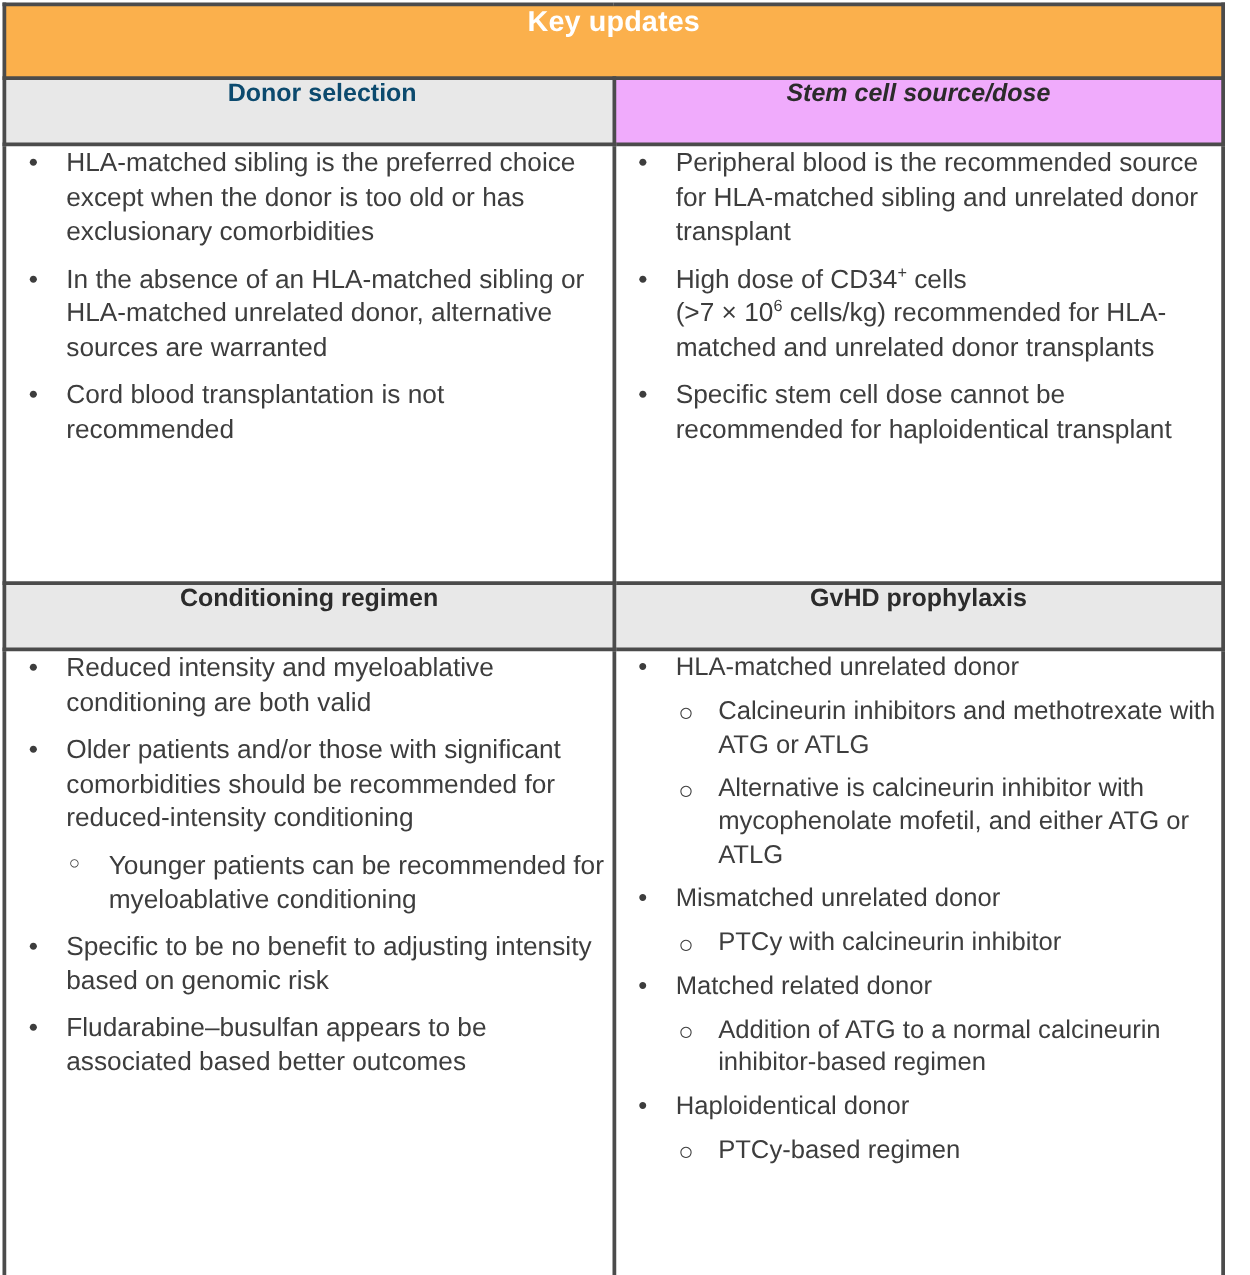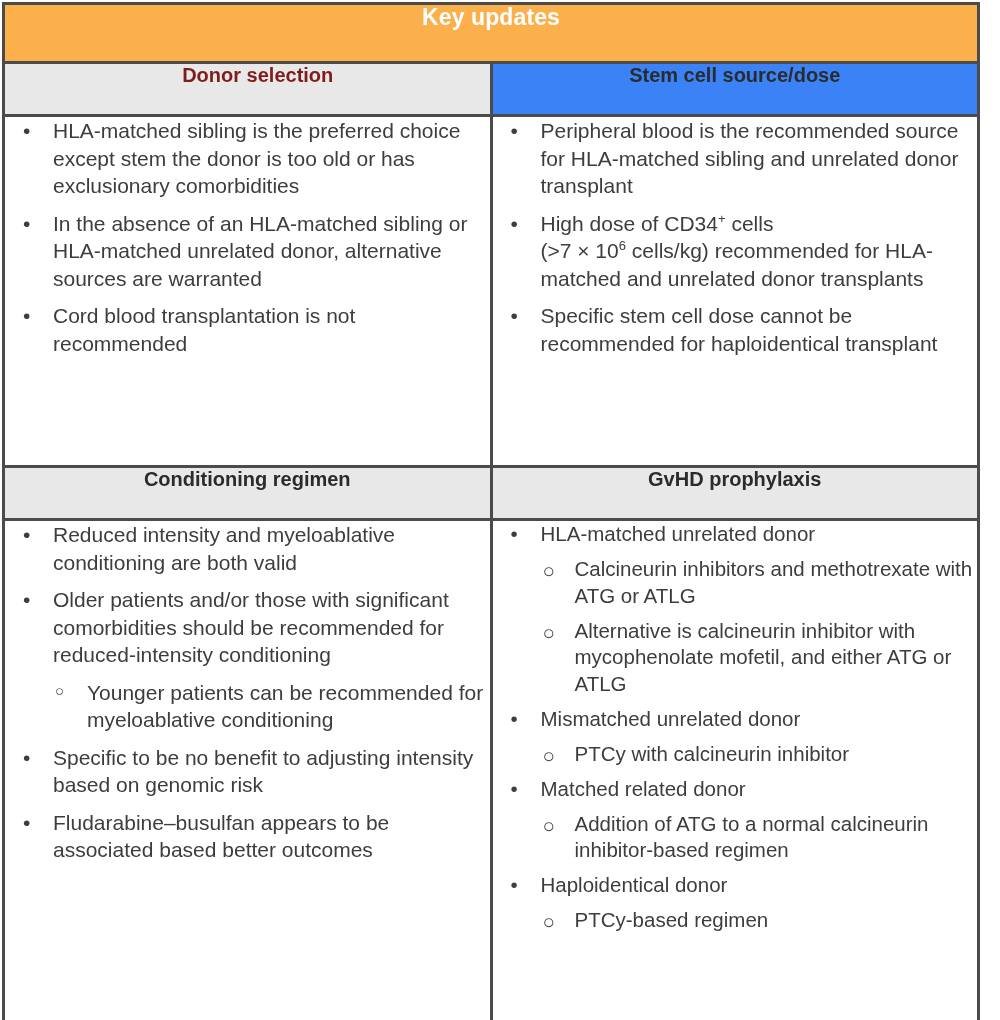--- a/index.html
+++ b/index.html
@@ -130,33 +130,33 @@
   <table class="key-updates">
     <tbody>
       <tr>
         <td class="title-cell" colspan="2" style="background: rgb(251, 176, 76); border-color: rgb(75, 75, 75);">
           <span class="title-text" style="color: rgb(255, 255, 255);">Key updates</span>
         </td>
       </tr>
 
       <tr>
         <td class="section-header" style="background: rgb(232, 232, 232); border-color: rgb(75, 75, 75);">
-          <span class="section-header-text" style="color: #7f1d1d; margin-left: 21px;">Donor selection</span>
-        </td>
-        <td class="section-header" style="background: #3b82f6; border-color: rgb(75, 75, 75);">
+          <span class="section-header-text" style="color: #0c4a6e; margin-left: 21px;">Donor selection</span>
+        </td>
+        <td class="section-header" style="background: #f0abfc; border-color: rgb(75, 75, 75); font-style: italic;">
           <span class="section-header-text" style="color: rgb(43, 43, 43);">Stem cell source/dose</span>
         </td>
       </tr>
 
       <tr>
         <td class="body-cell tall-row" style="border-color: rgb(75, 75, 75);">
           <ul class="bullets">
               <li style="color: rgb(61, 61, 61);">
                 <span class="marker" style="color: rgb(61, 61, 61);">•</span>
-                <span class="txt">HLA-matched sibling is the preferred choice except stem the donor is too old or has exclusionary comorbidities</span>
+                <span class="txt">HLA-matched sibling is the preferred choice except when the donor is too old or has exclusionary comorbidities</span>
               </li>
               <li style="color: rgb(61, 61, 61);">
                 <span class="marker" style="color: rgb(61, 61, 61);">•</span>
                 <span class="txt">In the absence of an HLA-matched sibling or HLA-matched unrelated donor, alternative sources are warranted</span>
               </li>
               <li style="color: rgb(61, 61, 61);">
                 <span class="marker" style="color: rgb(61, 61, 61);">•</span>
                 <span class="txt">Cord blood transplantation is not recommended</span>
               </li>
             </ul>

